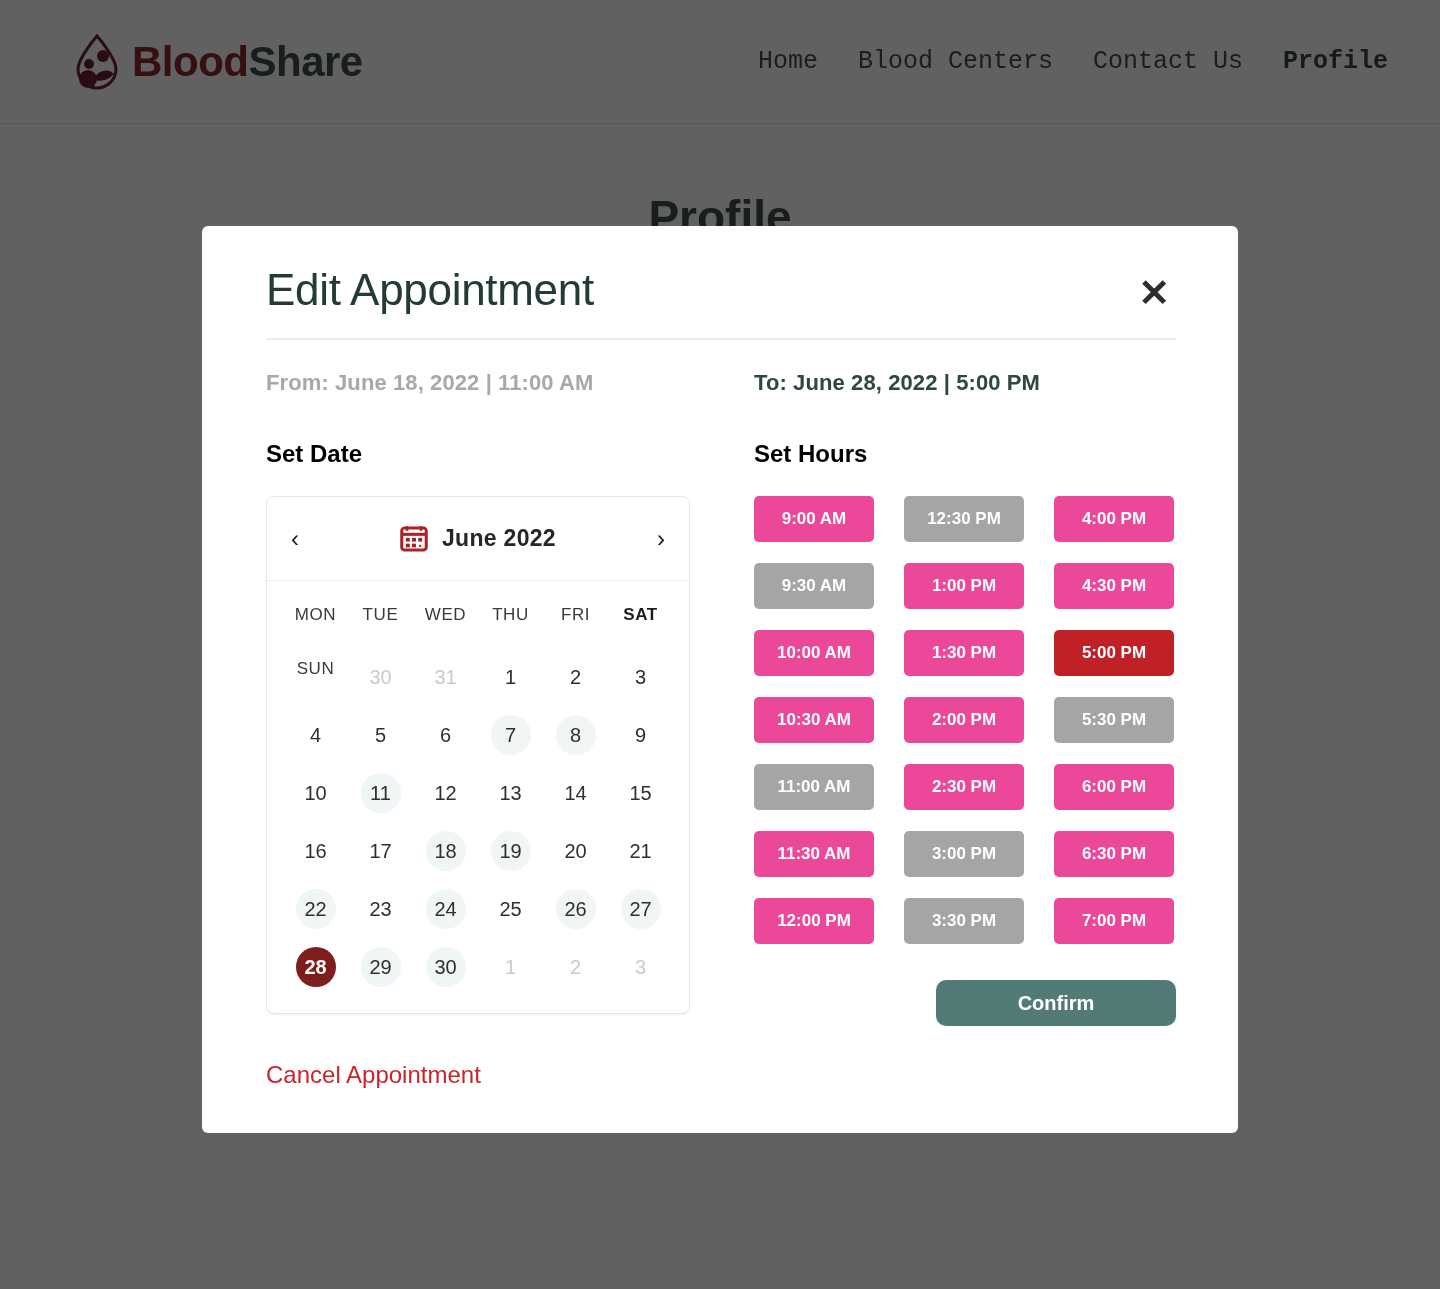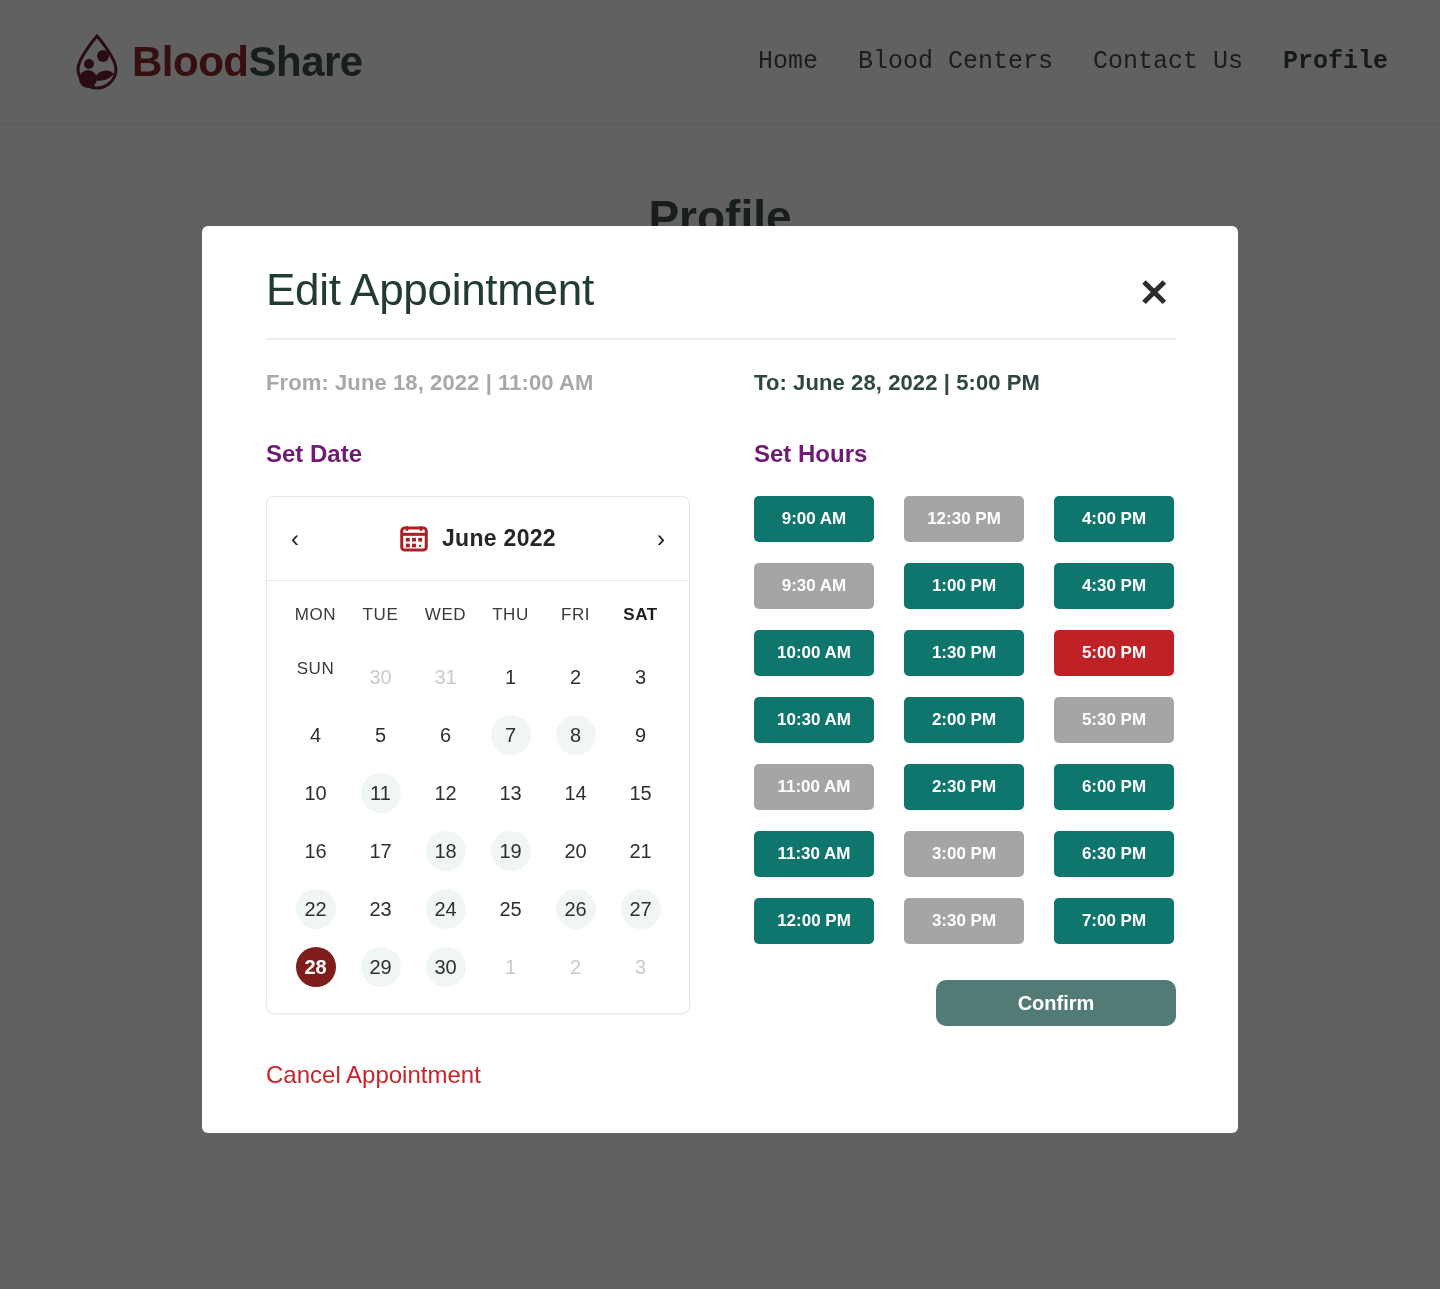--- a/index.html
+++ b/index.html
@@ -160,21 +160,21 @@
     font-size: 22px;
     font-weight: 700;
     letter-spacing: 0.1px;
   }
   .range-from { color: #a8a8a8; }
   .range-to { color: #2e4742; }
 
   .sub-head {
     font-size: 24px;
     font-weight: 700;
-    color: #701a75;
+    color: #000000;
     margin-top: 44px;
   }
 
   
   .calendar {
     margin-top: 28px;
     width: 424px;
     border: 1px solid #e6e6e6;
     border-radius: 8px;
     background: #fff;
@@ -276,21 +276,21 @@
     border-radius: 5px;
     color: #ffffff;
     font-size: 17px;
     font-weight: 700;
     font-family: inherit;
     cursor: pointer;
     display: flex;
     align-items: center;
     justify-content: center;
   }
-  .slot.available { background: #0f766e; }
+  .slot.available { background: #ec4899; }
   .slot.disabled { background: #a5a5a5; cursor: default; }
   .slot.selected { background: #bf2127; }
 
   .confirm-row {
     margin-top: 36px;
     display: flex;
     justify-content: flex-end;
   }
   .confirm-btn {
     width: 240px;

